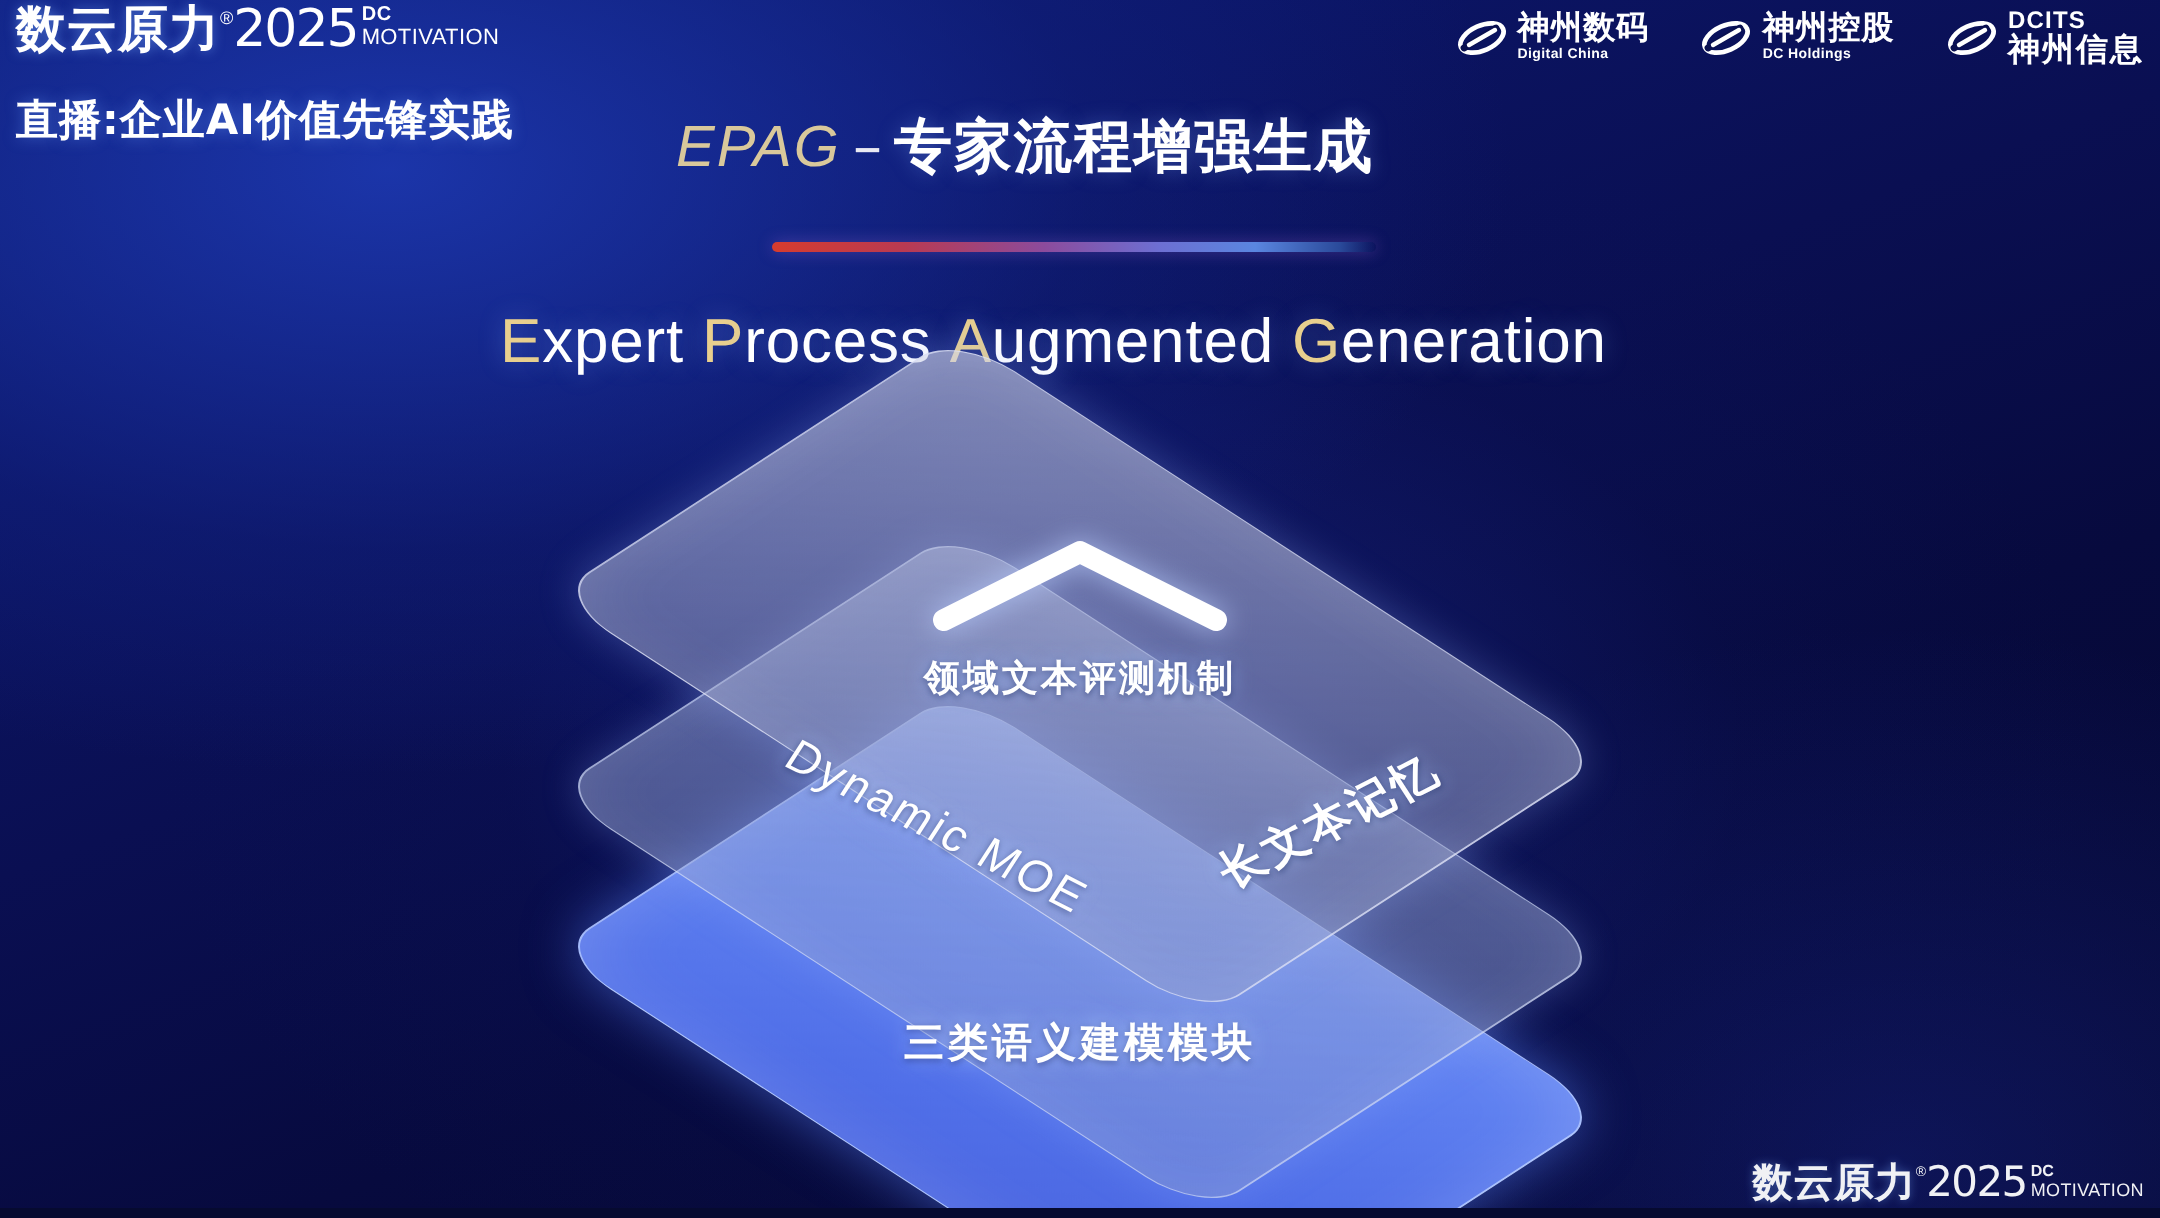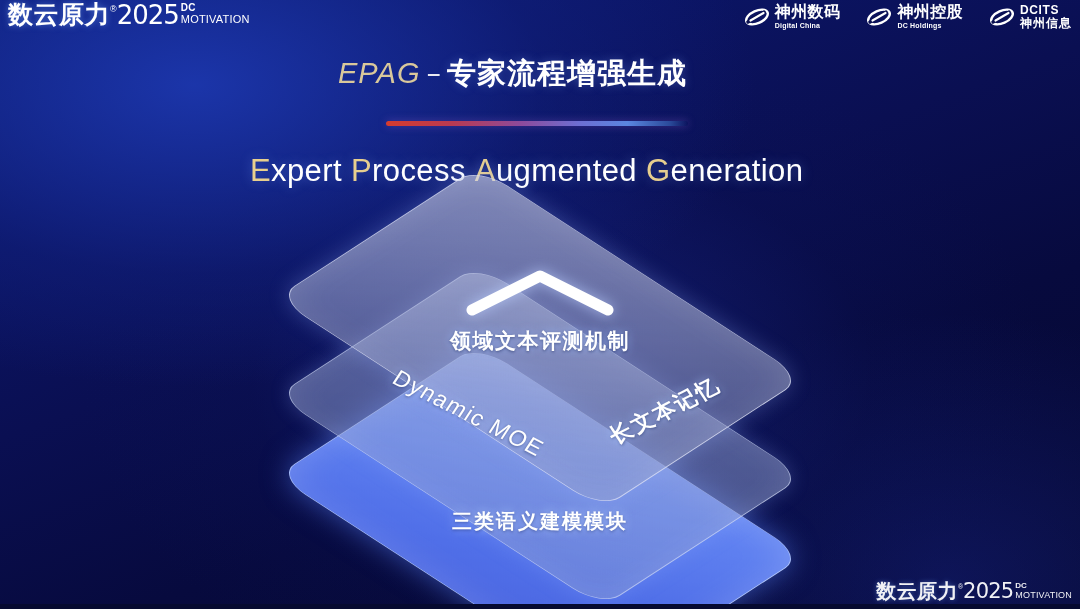--- a/index.html
+++ b/index.html
@@ -58,21 +58,21 @@
   .p-cn {
     font-size:16px; font-weight:700; color:#ffffff; letter-spacing:0.4px;
     font-family:"DejaVu Sans","Liberation Sans",sans-serif;
   }
   .p-en { font-size:7px; font-weight:700; color:#ffffff; margin-top:2px; letter-spacing:0.2px; }
   .p-big {
     font-size:12px; font-weight:700; color:#ffffff; letter-spacing:0.6px;
     font-family:"Liberation Sans",sans-serif;
   }
   .p-sub {
-    font-size:12px; font-weight:700; color:#ffffff; margin-top:1px; letter-spacing:1px;
+    font-size:16px; font-weight:700; color:#ffffff; margin-top:1px; letter-spacing:1px;
     font-family:"DejaVu Sans","Liberation Sans",sans-serif;
   }
 
   
   .main-title {
     position:absolute; left:338px; top:54px; white-space:nowrap;
     font-size:29px; font-weight:700; line-height:38px;
     font-family:"DejaVu Sans","Liberation Sans",sans-serif;
   }
   .mt-epag { color:#d9c89b; letter-spacing:1px; font-weight:400;
@@ -131,21 +131,21 @@
   }
   .chevron svg { display:block; filter:drop-shadow(0 0 7px rgba(185,205,255,0.75)); }
 
   .lbl {
     position:absolute; white-space:nowrap; color:#ffffff;
     font-family:"DejaVu Sans","Liberation Sans",sans-serif;
     font-weight:700; pointer-events:none;
   }
   .lbl-top {
     left:50%; top:109px; transform:translateX(-50%);
-    font-size:21px; letter-spacing:1.5px;
+    font-size:18px; letter-spacing:1.5px;
     text-shadow:0 0 10px rgba(150,185,255,0.75), 0 1px 3px rgba(10,15,60,0.6);
   }
   .lbl-bot {
     left:50%; top:290px; transform:translateX(-50%);
     font-size:20px; letter-spacing:2px;
     text-shadow:0 0 11px rgba(170,200,255,0.85), 0 1px 3px rgba(15,25,90,0.55);
   }
   .lbl-moe {
     left:386px; top:182px;
     transform:rotate(27deg) skewX(-6deg);
@@ -186,20 +186,21 @@
   <div class="brand-logo">
     <span class="bl-cn">数云原力</span>
     <span class="bl-reg">®</span>
     <span class="bl-year">2025</span>
     <span class="bl-tag">
       <span class="bl-dc">DC</span>
       <span class="bl-mot">MOTIVATION</span>
     </span>
   </div>
 
+  <div class="livestream">直播:企业AI价值先锋实践</div>
 
   <div class="partner-logos">
 
     <div class="plogo">
       <span class="swoosh">
         <svg width="26" height="22" viewBox="0 0 26 22">
           <ellipse cx="13" cy="11" rx="11.5" ry="6.2" fill="none" stroke="#ffffff" stroke-width="2.4" transform="rotate(-24 13 11)"></ellipse>
           <path d="M4 16 L20 6" stroke="#0a1050" stroke-width="3.4" stroke-linecap="round"></path>
           <path d="M6.5 14.5 L19.5 7" stroke="#ffffff" stroke-width="2.2" stroke-linecap="round"></path>
         </svg>

